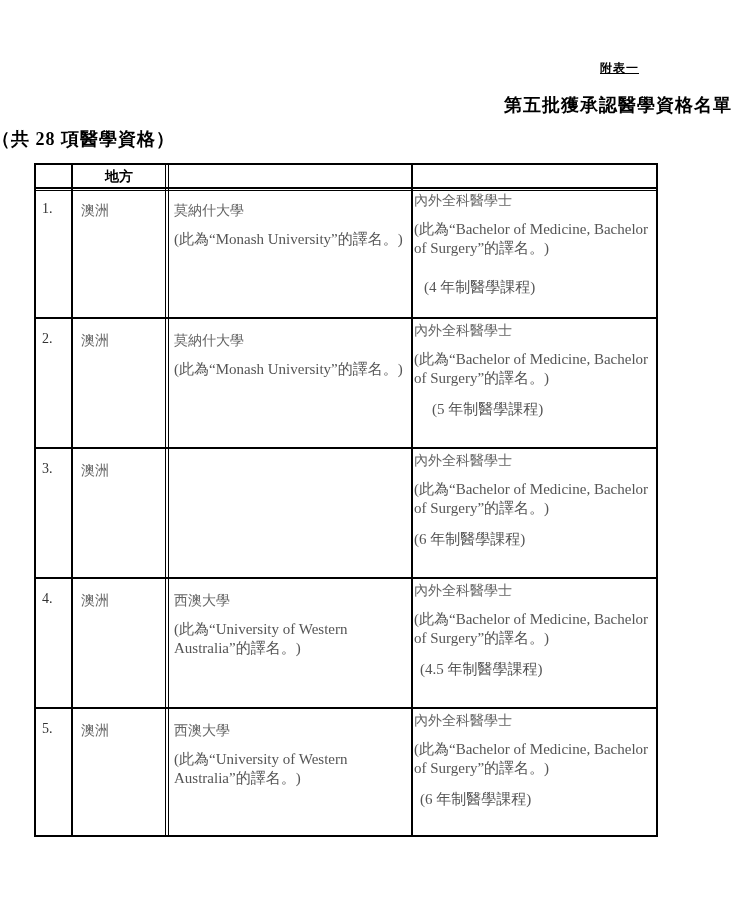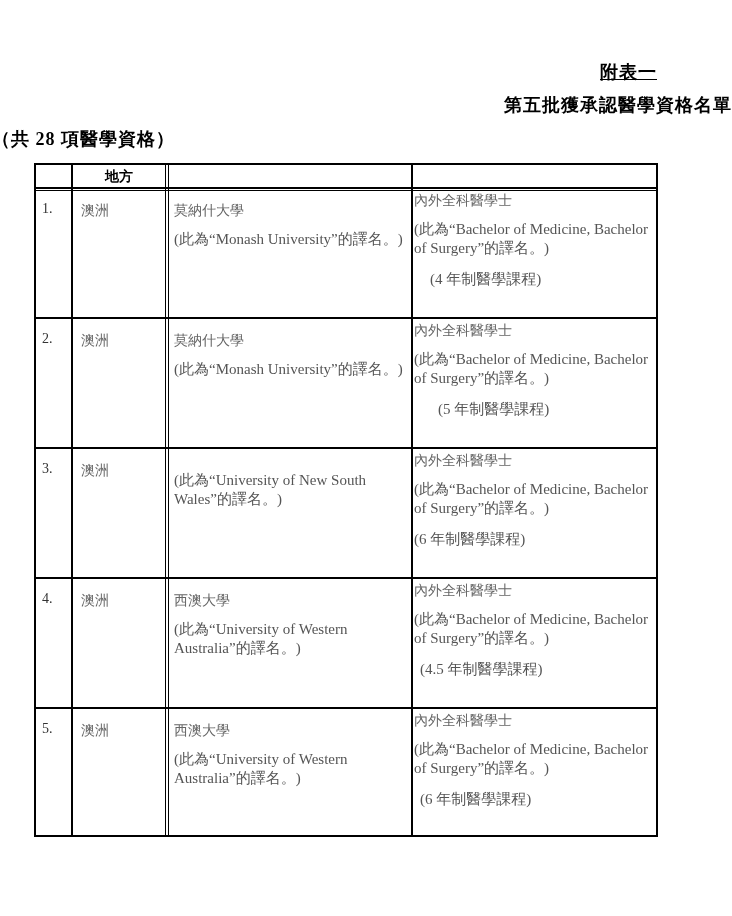--- a/index.html
+++ b/index.html
@@ -1,18 +1,18 @@
 <!DOCTYPE html>
 <html><head>
 <meta charset="utf-8">
 <style>
   html, body { margin:0; padding:0; background:#ffffff; }
   body { width:732px; height:916px; position:relative; overflow:hidden;
          font-family:"Liberation Serif","DejaVu Serif",serif; color:#000; }
-  .annex { position:absolute; left:600px; top:60px; font-size:18px; font-weight:bold;
+  .annex { position:absolute; left:600px; top:60px; font-size:12px; font-weight:bold;
            text-decoration:underline; letter-spacing:1px; }
   .title { position:absolute; left:0; width:732px; top:93px; text-align:right;
            font-size:18px; font-weight:bold; letter-spacing:1px; padding-left:-10px; }
   .title span { display:inline-block; margin-left:-10px; }
   .subtitle { position:absolute; left:0; width:732px; top:127px; text-align:left;
               font-size:18px; font-weight:bold; letter-spacing:1px; }
   .subtitle span { display:inline-block; margin-left:-8px; }
 
   .table { position:absolute; left:34px; top:163px; width:624px; height:674px;
            box-sizing:border-box; border:2px solid #000; }
@@ -56,43 +56,42 @@
   <div>
     <div class="cell num" style="left:6px;top:34px">1.</div>
     <div class="cell cjk" style="left:45px;top:36px">澳洲</div>
     <div class="cell" style="left:138px;top:36px;width:232px">
       <p class="p cjk">莫納什大學</p>
       <p class="p" style="margin-top:10px">(此為“Monash University”的譯名。)</p>
     </div>
     <div class="cell" style="left:378px;top:26px;width:240px">
       <p class="p cjk">內外全科醫學士</p>
       <p class="p" style="margin-top:10px">(此為“Bachelor of Medicine, Bachelor of Surgery”的譯名。)</p>
-      <p class="p" style="margin-top:12px;padding-left:16px">(4 年制醫學課程)</p>
+      <p class="p" style="margin-top:20px;padding-left:10px">(4 年制醫學課程)</p>
     </div>
   </div>
 
   <div>
     <div class="cell num" style="left:6px;top:164px">2.</div>
     <div class="cell cjk" style="left:45px;top:166px">澳洲</div>
     <div class="cell" style="left:138px;top:166px;width:232px">
       <p class="p cjk">莫納什大學</p>
       <p class="p" style="margin-top:10px">(此為“Monash University”的譯名。)</p>
     </div>
     <div class="cell" style="left:378px;top:156px;width:240px">
       <p class="p cjk">內外全科醫學士</p>
       <p class="p" style="margin-top:10px">(此為“Bachelor of Medicine, Bachelor of Surgery”的譯名。)</p>
-      <p class="p" style="margin-top:12px;padding-left:24px">(5 年制醫學課程)</p>
+      <p class="p" style="margin-top:12px;padding-left:18px">(5 年制醫學課程)</p>
     </div>
   </div>
 
   <div>
     <div class="cell num" style="left:6px;top:294px">3.</div>
     <div class="cell cjk" style="left:45px;top:296px">澳洲</div>
     <div class="cell" style="left:138px;top:296px;width:232px">
-      <p class="p" style="margin-top:10px">(此為“University of New South Wales”的譯名。)</p>
     </div>
     <div class="cell" style="left:378px;top:286px;width:240px">
       <p class="p cjk">內外全科醫學士</p>
       <p class="p" style="margin-top:10px">(此為“Bachelor of Medicine, Bachelor of Surgery”的譯名。)</p>
       <p class="p" style="margin-top:12px">(6 年制醫學課程)</p>
     </div>
   </div>
 
   <div>
     <div class="cell num" style="left:6px;top:424px">4.</div>

